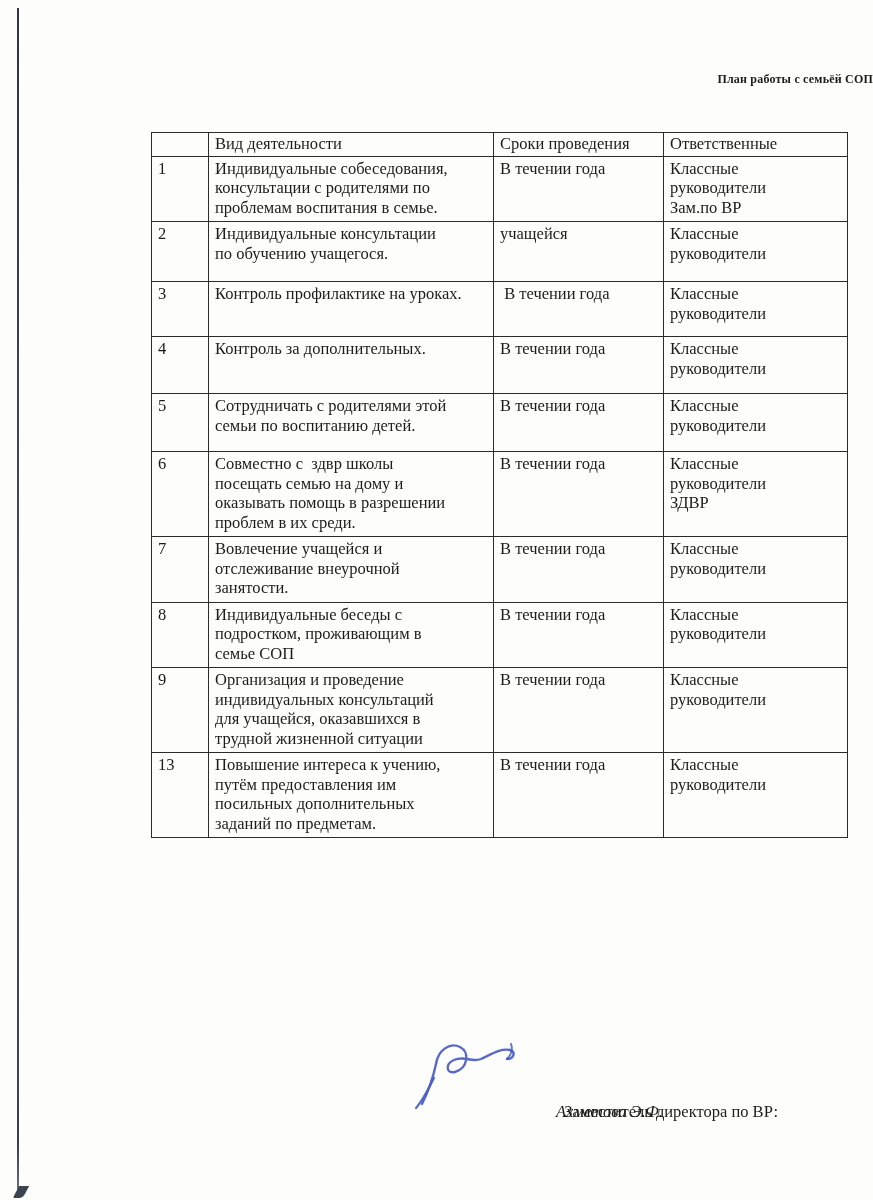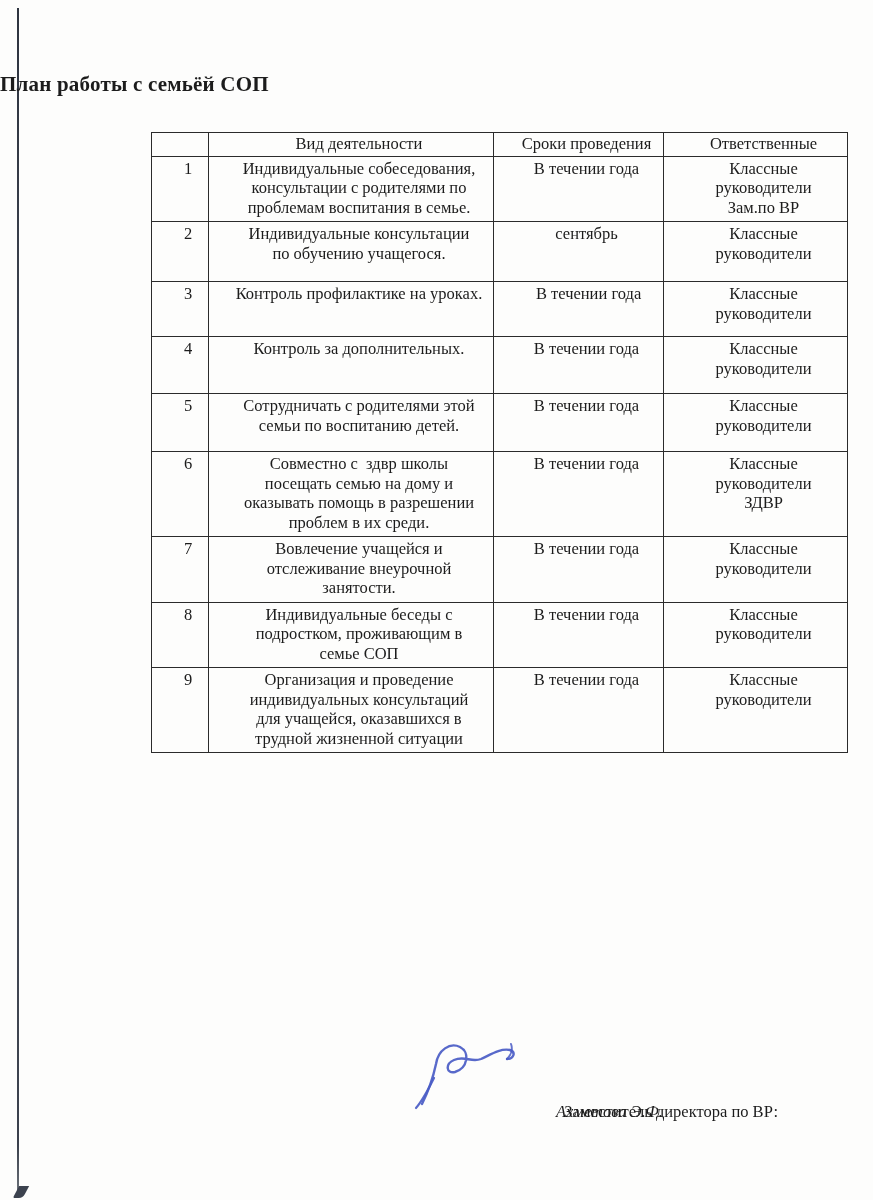--- a/index.html
+++ b/index.html
@@ -26,22 +26,22 @@
     left: 16px; top: 1186px;
     width: 10px; height: 12px;
     background: #3c424e;
     transform: skewX(-28deg);
     border-radius: 0 0 4px 2px;
   }
 
   .title {
     position: absolute;
     left: 0; right: 0; top: 72px;
-    text-align: left;
-    font-size: 21px;
+    text-align: right;
+    font-size: 12px;
     font-weight: bold;
     letter-spacing: .2px;
     margin: 0;
   }
 
   table.plan {
     position: absolute;
     left: 151px; top: 132px;
     width: 696px;
     border-collapse: collapse;
@@ -50,24 +50,24 @@
     line-height: 19.5px;
   }
   table.plan col.c-num { width: 57px; }
   table.plan col.c-act { width: 285px; }
   table.plan col.c-tim { width: 170px; }
   table.plan col.c-res { width: 184px; }
 
   table.plan th, table.plan td {
     border: 1.6px solid #2b2b2b;
     vertical-align: top;
-    padding: 2px 7px 4px 23px;
+    padding: 2px 7px 4px 6px;
     white-space: pre-wrap;
     font-weight: normal;
-    text-align: center;
+    text-align: left;
   }
   table.plan thead th { padding-top: 1px; padding-bottom: 2px; }
   th.h-act { text-align: center; font-weight: bold; }
   td.num { text-align: center; padding-left: 2px; padding-right: 2px; }
 
   .footer-row {
     position: absolute;
     left: 158px; top: 1102px;
     width: 620px;
     font-size: 16.5px;
@@ -117,21 +117,21 @@
 проблемам воспитания в семье.</td>
         <td>В течении года</td>
         <td>Классные
 руководители
 Зам.по ВР</td>
       </tr>
       <tr style="height:60px">
         <td class="num">2</td>
         <td>Индивидуальные консультации
 по обучению учащегося.</td>
-        <td>сентябрь</td>
+        <td>учащейся</td>
         <td>Классные
 руководители</td>
       </tr>
       <tr style="height:55px">
         <td class="num">3</td>
         <td>Контроль профилактике на уроках.</td>
         <td> В течении года</td>
         <td>Классные
 руководители</td>
       </tr>
@@ -178,20 +178,30 @@
         <td>В течении года</td>
         <td>Классные
 руководители</td>
       </tr>
       <tr style="height:82px">
         <td class="num">9</td>
         <td>Организация и проведение
 индивидуальных консультаций
 для учащейся, оказавшихся в
 трудной жизненной ситуации</td>
+        <td>В течении года</td>
+        <td>Классные
+руководители</td>
+      </tr>
+      <tr style="height:82px">
+        <td class="num">13</td>
+        <td>Повышение интереса к учению,
+путём предоставления им
+посильных дополнительных
+заданий по предметам.</td>
         <td>В течении года</td>
         <td>Классные
 руководители</td>
       </tr>
     </tbody>
   </table>
 
   <div class="footer-row">
     <span class="footer-label">Заместитель директора по ВР:</span>
     <span class="footer-name">Ахметова Э.Ф.</span>

